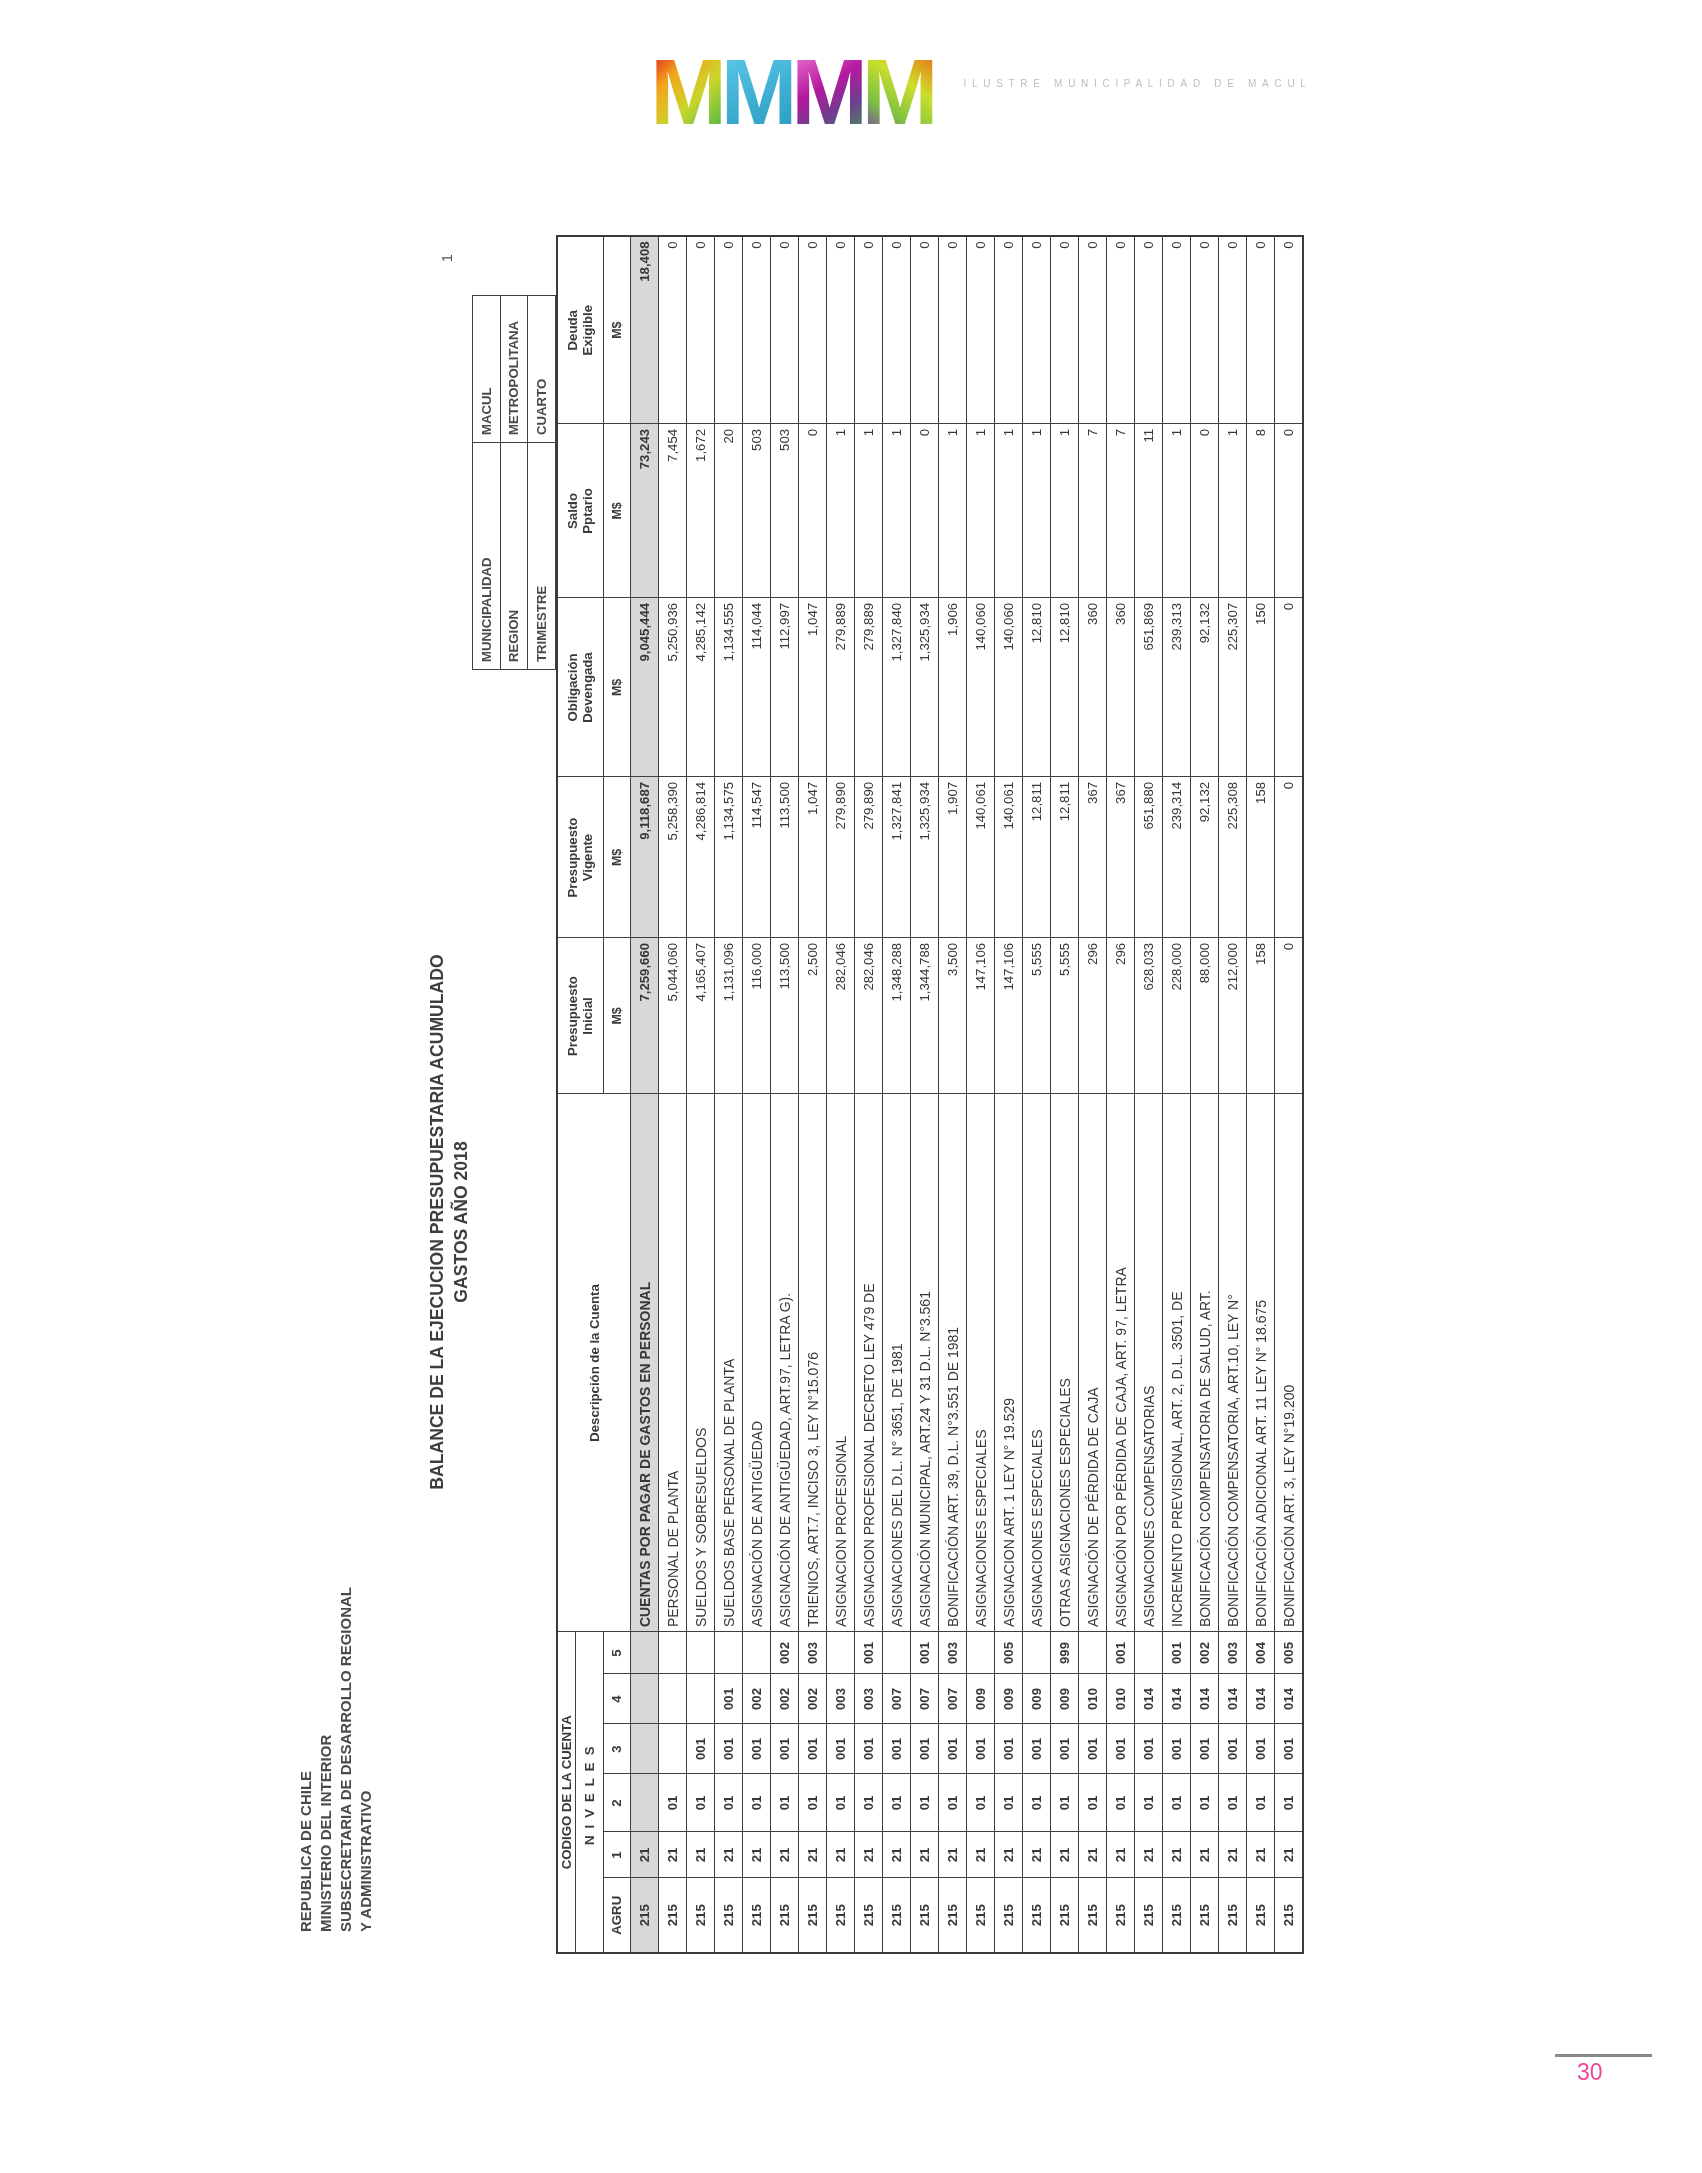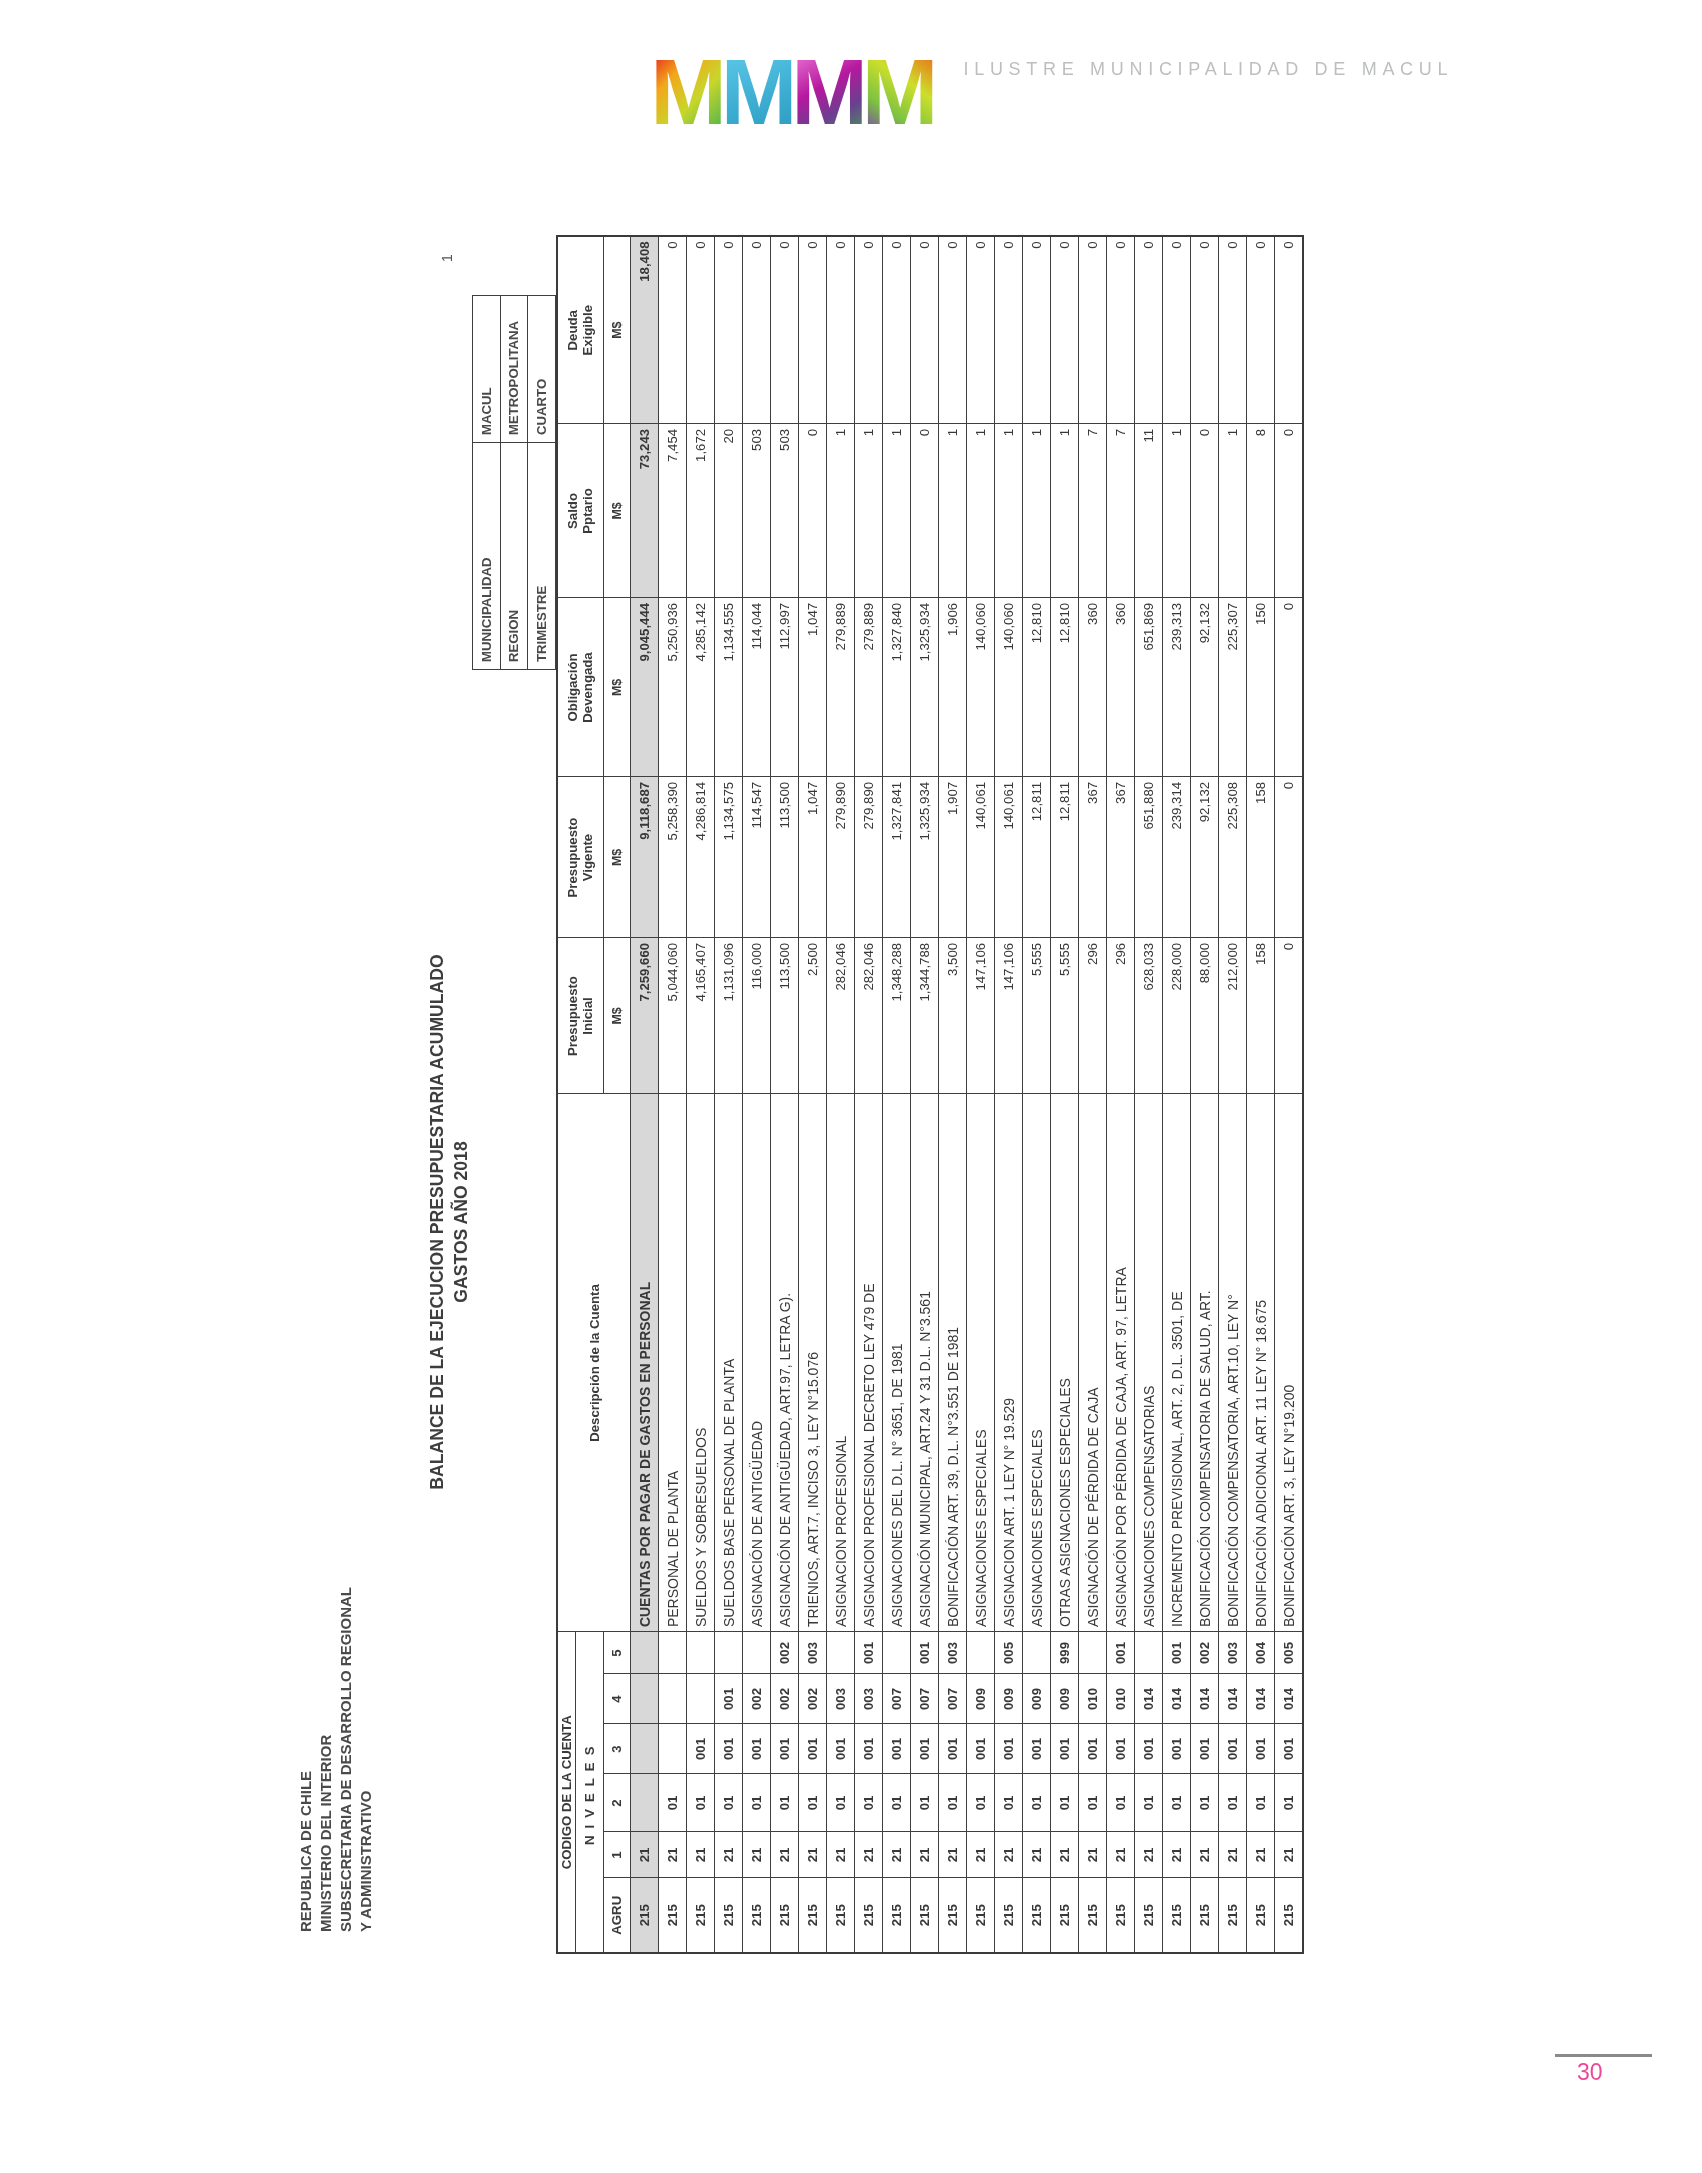--- a/index.html
+++ b/index.html
@@ -11,21 +11,21 @@
   .m-tile{font-weight:900;font-size:92px;line-height:74px;height:78px;width:67px;margin-right:3.5px;
           display:flex;align-items:center;justify-content:center;
           -webkit-background-clip:text;background-clip:text;color:transparent;overflow:hidden;}
   .m1{background-image:linear-gradient(135deg,#e8401c 5%,#f2a71b 28%,#c8d62b 60%,#5cb848 95%);}
   .m2{background-image:linear-gradient(160deg,#56c3e4 10%,#3eaed2 55%,#2f9ec4 95%);}
   .m3{background-image:linear-gradient(150deg,#e060c8 8%,#b5189e 42%,#6a3f8f 72%,#4a8f5f 100%);}
   .m4{background-image:linear-gradient(215deg,#e87a1a 5%,#ccdf2b 38%,#7dc242 72%,#7a4ea0 100%);}
   #brand{margin-left:26.5px;}
   #brand-line{font-size:58px;font-weight:700;letter-spacing:-0.9px;color:#9b9ea1;line-height:58px;white-space:nowrap;}
   #brand-line .es{font-weight:400;}
-  #tagline{margin-top:6px;font-size:18px;letter-spacing:5.7px;color:#bcbec0;font-weight:400;white-space:nowrap;}
+  #tagline{margin-top:25px;font-size:10px;letter-spacing:5.7px;color:#bcbec0;font-weight:400;white-space:nowrap;}
 
   
   #rot{position:absolute;left:296px;top:2007px;width:1782px;height:1125px;
        transform-origin:0 0;transform:rotate(-90deg);}
 
   #admin{position:absolute;left:75px;top:0px;}
   #admin div{font-size:15px;font-weight:600;color:#4a4a4a;line-height:20px;white-space:nowrap;}
 
   #title-block{position:absolute;left:441px;top:129px;width:688px;text-align:center;}
   #title-block div{font-size:17.6px;font-weight:700;color:#3e3e3e;line-height:24px;white-space:nowrap;}

